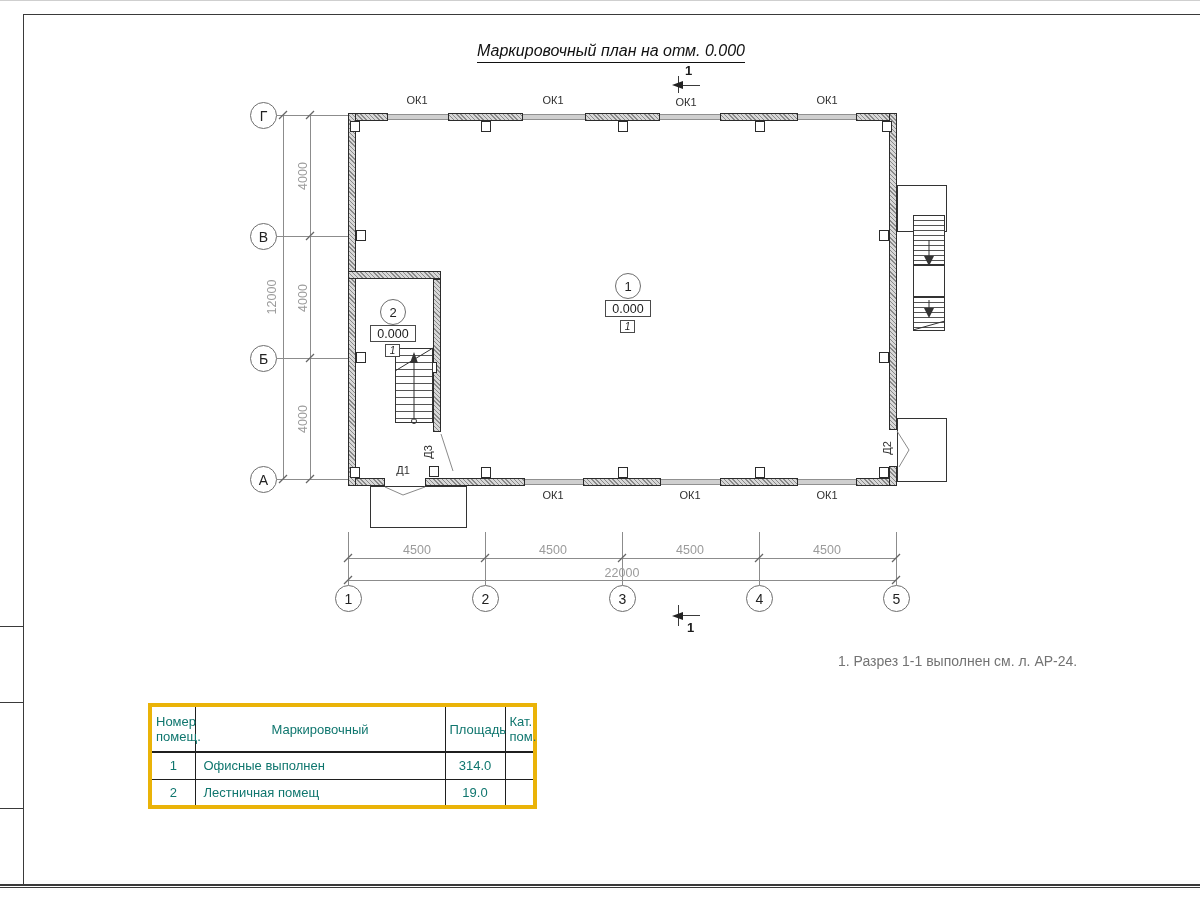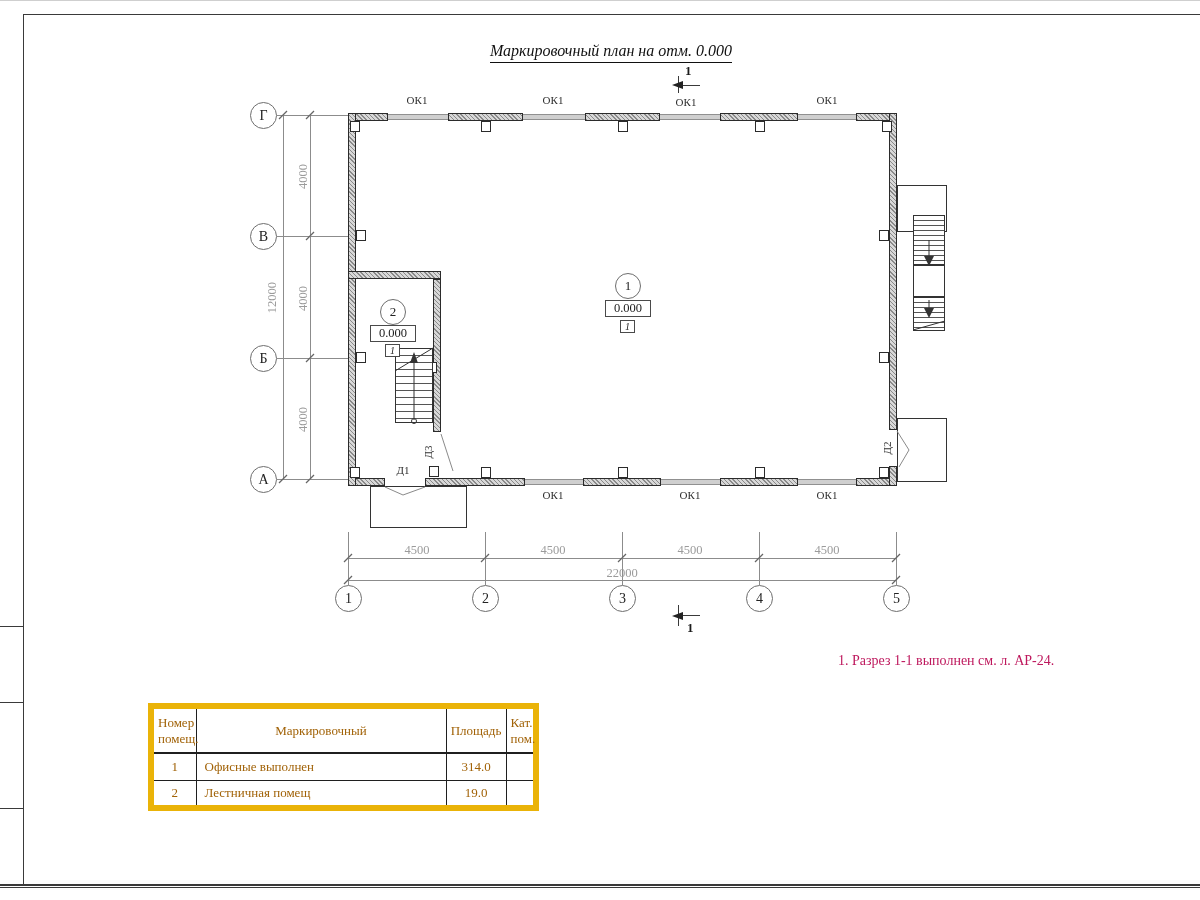--- a/index.html
+++ b/index.html
@@ -1,17 +1,17 @@
 <!DOCTYPE html>
 <html><head>
 <meta charset="utf-8">
 <style>
   html,body{margin:0;padding:0;background:#fff;}
   .sheet{position:relative;width:1200px;height:900px;background:#ffffff;overflow:hidden;
-         font-family:Liberation Serif, serif;color:#222;}
+         font-family:Liberation Sans, sans-serif;color:#222;}
   .hline{position:absolute;height:1px;background:#8c8c8c;}
   .vline{position:absolute;width:1px;background:#8c8c8c;}
   .ink-h{position:absolute;height:1px;background:#3a3a3a;}
   .ink-v{position:absolute;width:1px;background:#3a3a3a;}
   .hatch{position:absolute;box-sizing:border-box;border:1px solid #2b2b2b;
          background:repeating-linear-gradient(45deg,#8a8a8a 0 1px,#d8d8d8 1px 3px);}
   .win{position:absolute;height:6px;box-sizing:border-box;background:#cfcfcf;
        border-top:1px solid #909090;border-bottom:1px solid #909090;}
   .sq{position:absolute;width:10px;height:11px;box-sizing:border-box;
       border:1px solid #2b2b2b;background:#fff;}
@@ -31,23 +31,23 @@
        font-size:10px;font-style:italic;color:#1c1c1c;}
   .dimt{position:absolute;font-size:12.5px;color:#9b9b9b;text-align:center;}
   .rot{transform:rotate(-90deg);transform-origin:center;}
   .lbl{position:absolute;font-size:11px;color:#2f2f2f;text-align:center;}
   .seclbl{position:absolute;font-size:13px;font-weight:bold;color:#1c1c1c;}
   .title{position:absolute;text-align:center;}
   .title span{display:inline-block;font-style:italic;font-size:16px;color:#111;
               border-bottom:1px solid #111;padding-bottom:2px;}
   .ttitle span{display:inline-block;font-style:italic;font-size:15px;color:#111;
               border-bottom:1px solid #111;padding-bottom:1px;}
-  .note{position:absolute;font-size:14px;color:#be185d;}
+  .note{position:absolute;font-size:14px;color:#737373;}
   table.expl{position:absolute;border-collapse:collapse;table-layout:fixed;background:#fff;
-             border:6px solid #eab308;font-size:13px;color:#a16207;}
+             border:4px solid #eab308;font-size:13px;color:#0f766e;}
   table.expl th,table.expl td{border:1px solid #1f1f1f;padding:0 4px;box-sizing:border-box;}
   table.expl th{font-weight:normal;text-align:center;border-bottom:2px solid #1f1f1f;}
   .cc{text-align:center;}
   .rr{text-align:right;}
   .nm{text-align:left;padding-left:8px !important;}
   svg.ovl{position:absolute;left:0;top:0;pointer-events:none;}
 </style>
 </head>
 <body>
 

